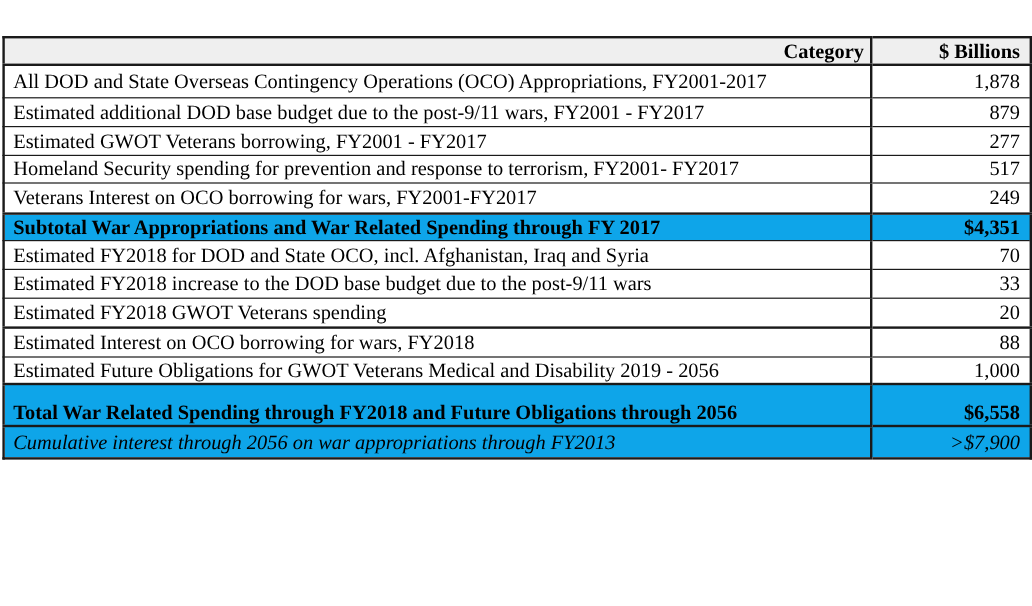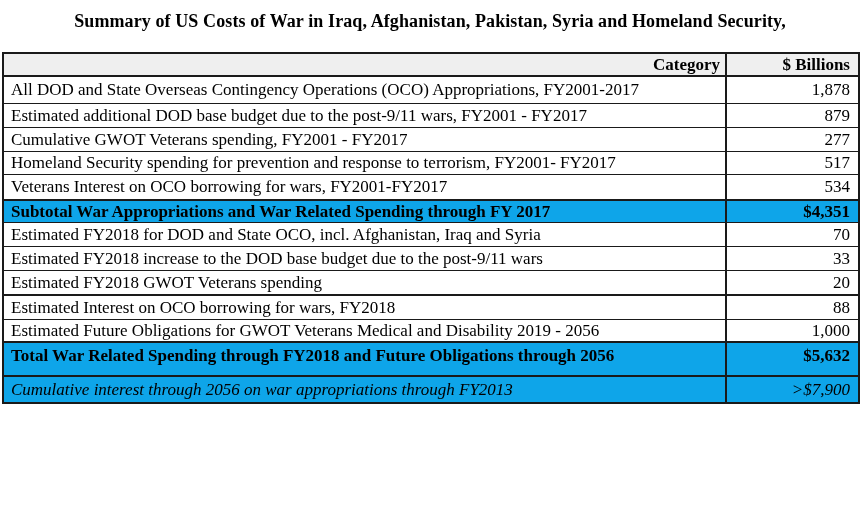--- a/index.html
+++ b/index.html
@@ -58,38 +58,37 @@
     border-bottom: 2px solid #1a1a1a;
     height: 22px;
     text-align: right;
   }
   tr.shade td { background: #0ea5e9; }
   tr.bold td { font-weight: bold; }
   tr.bold-italic td { font-weight: normal; font-style: italic; }
   tr.bt2 td { border-top: 2px solid #1a1a1a; }
   tr.top-align td {
     vertical-align: top;
-    padding-top: 2px;
+    padding-top: 12px;
     margin-left: 22px;
   }
   tr.justify td.cat {
     text-align: justify;
     word-spacing: 7px;
     letter-spacing: 0.5px;
     padding-top: 3px;
     padding-bottom: 3px;
   }
 </style>
 </head>
 <body>
 
 <div class="page">
 
   <div class="title-block">
-    <div>Summary of US Costs of War in Iraq, Afghanistan, Pakistan, Syria and Homeland Security,</div>
   </div>
 
   <table class="cost-table">
     <colgroup>
       <col class="c-cat">
       <col class="c-val">
     </colgroup>
     <tbody>
       <tr class="head">
         <th class="cat">Category</th>
@@ -100,32 +99,32 @@
         <td class="cat">All DOD and State Overseas Contingency Operations (OCO) Appropriations, FY2001-2017</td>
         <td class="val">1,878</td>
       </tr>
 
       <tr style="height:24px;">
         <td class="cat">Estimated additional DOD base budget due to the post-9/11 wars, FY2001 - FY2017</td>
         <td class="val">879</td>
       </tr>
 
       <tr style="height:24px;">
-        <td class="cat">Cumulative GWOT Veterans spending, FY2001 - FY2017</td>
+        <td class="cat">Estimated GWOT Veterans borrowing, FY2001 - FY2017</td>
         <td class="val">277</td>
       </tr>
 
       <tr style="height:23px;">
         <td class="cat">Homeland Security spending for prevention and response to terrorism, FY2001- FY2017</td>
         <td class="val">517</td>
       </tr>
 
       <tr style="height:26px;">
         <td class="cat">Veterans Interest on OCO borrowing for wars, FY2001-FY2017</td>
-        <td class="val">534</td>
+        <td class="val">249</td>
       </tr>
 
       <tr class="shade bold bt2" style="height:22px;">
         <td class="cat">Subtotal War Appropriations and War Related Spending through FY 2017</td>
         <td class="val">$4,351</td>
       </tr>
 
       <tr style="height:24px;">
         <td class="cat">Estimated FY2018 for DOD and State OCO, incl. Afghanistan, Iraq and Syria</td>
         <td class="val">70</td>
@@ -147,21 +146,21 @@
         <td class="val">88</td>
       </tr>
 
       <tr style="height:22px;">
         <td class="cat">Estimated Future Obligations for GWOT Veterans Medical and Disability 2019 - 2056</td>
         <td class="val">1,000</td>
       </tr>
 
       <tr class="shade bold bt2 top-align" style="height:34px;">
         <td class="cat">Total War Related Spending through FY2018 and Future Obligations through 2056</td>
-        <td class="val">$5,632</td>
+        <td class="val">$6,558</td>
       </tr>
 
       <tr class="shade bold-italic bt2" style="height:27px;">
         <td class="cat">Cumulative interest through 2056 on war appropriations through FY2013</td>
         <td class="val">&gt;$7,900</td>
       </tr>
     </tbody>
   </table>
 
 </div>

